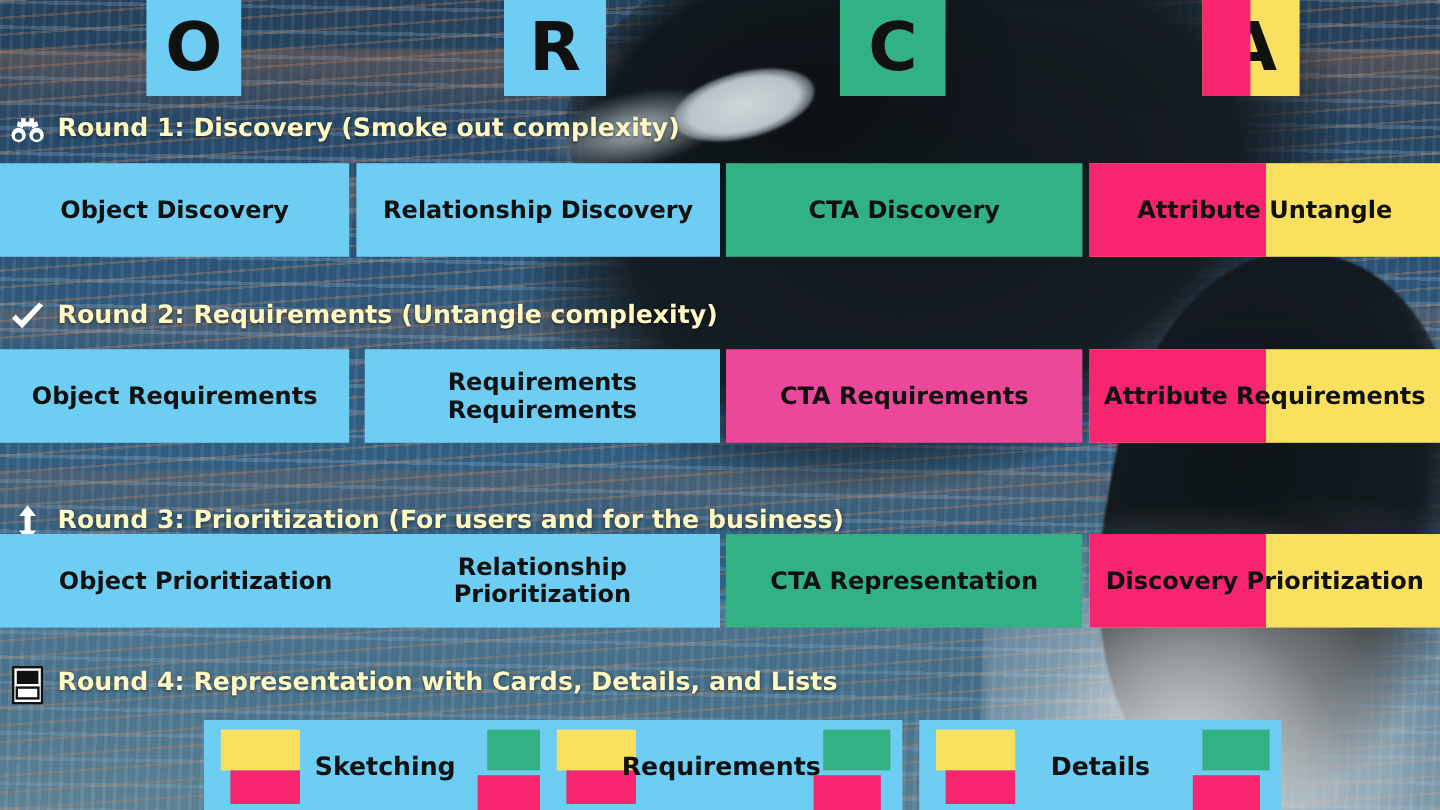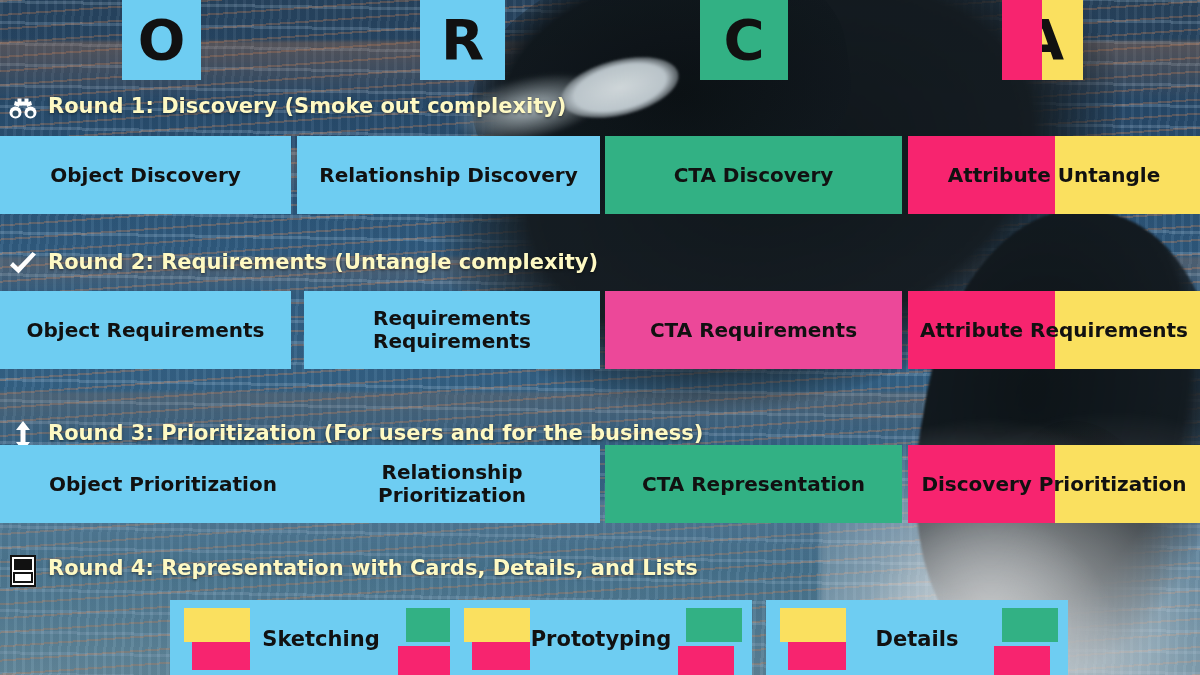--- a/index.html
+++ b/index.html
@@ -264,21 +264,21 @@
       <div class="chip" style="left:236px;top:8px;width:56px;height:34px;background:#32b184;"></div>
       <div class="chip" style="left:228px;top:46px;width:56px;height:29px;background:#f7246f;"></div>
       <div class="method-label" style="top:27px;">Sketching</div>
     </div>
 
     <div class="method-box" style="left:450px;top:600px;width:302px;height:75px;">
       <div class="chip" style="left:14px;top:8px;width:66px;height:34px;background:#fae05f;"></div>
       <div class="chip" style="left:22px;top:42px;width:58px;height:28px;background:#f7246f;"></div>
       <div class="chip" style="left:236px;top:8px;width:56px;height:34px;background:#32b184;"></div>
       <div class="chip" style="left:228px;top:46px;width:56px;height:29px;background:#f7246f;"></div>
-      <div class="method-label" style="top:27px;">Prototyping</div>
+      <div class="method-label" style="top:27px;">Requirements</div>
     </div>
 
     <div class="method-box" style="left:766px;top:600px;width:302px;height:75px;">
       <div class="chip" style="left:14px;top:8px;width:66px;height:34px;background:#fae05f;"></div>
       <div class="chip" style="left:22px;top:42px;width:58px;height:28px;background:#f7246f;"></div>
       <div class="chip" style="left:236px;top:8px;width:56px;height:34px;background:#32b184;"></div>
       <div class="chip" style="left:228px;top:46px;width:56px;height:29px;background:#f7246f;"></div>
       <div class="method-label" style="top:27px;">Details</div>
     </div>
 

